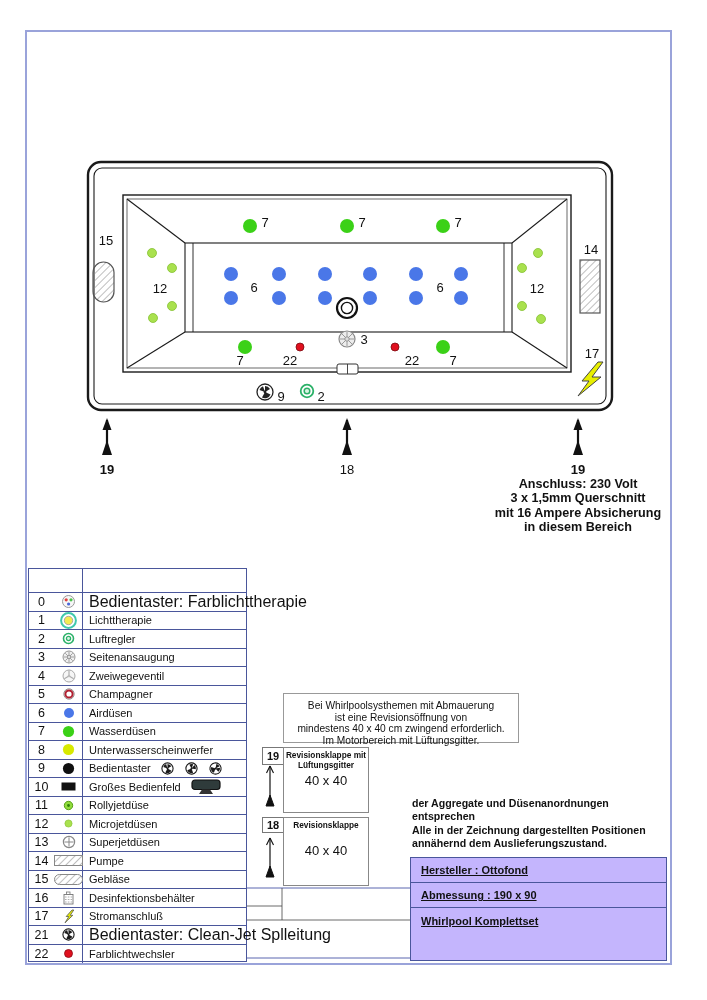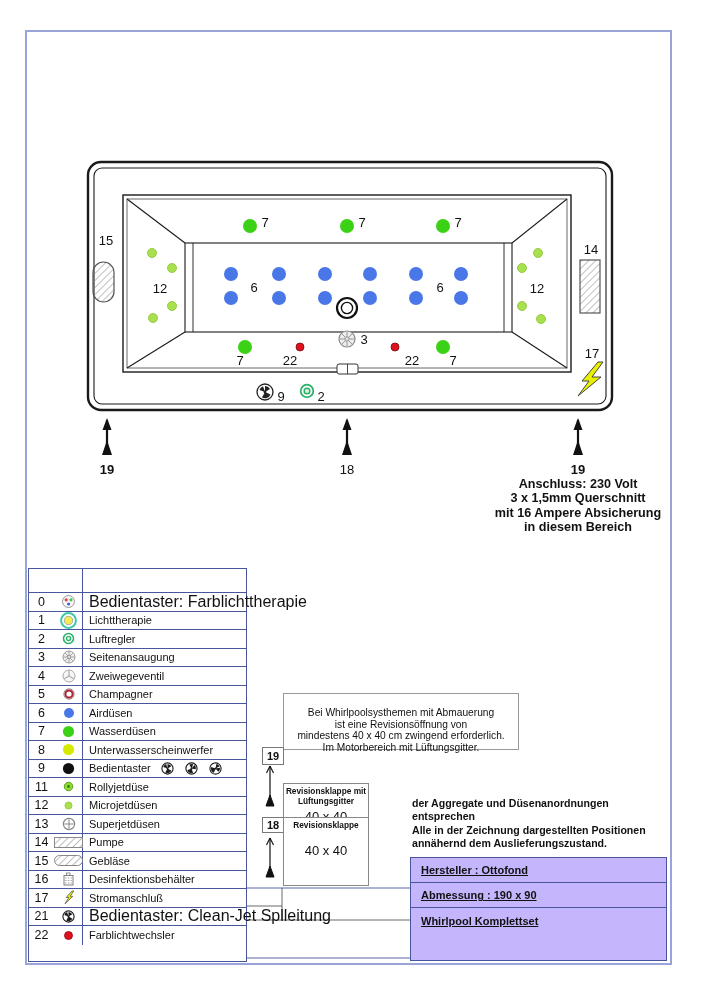--- a/index.html
+++ b/index.html
@@ -19,27 +19,27 @@
   .lrow:last-child{border-bottom:none;}
   .lleft{width:54px;height:100%;display:flex;align-items:center;border-right:1px solid #4a569b;box-sizing:border-box;flex:none;}
   .lnum{width:25px;text-align:center;font-size:12.5px;flex:none;}
   .licon{width:29px;display:flex;justify-content:center;align-items:center;flex:none;}
   .ltext{padding-left:6px;font-size:11px;white-space:nowrap;display:flex;align-items:center;gap:6px;}
   .ltext.small{font-size:16px;}
   .lextra{display:flex;gap:11px;margin-left:4px;align-items:center;}
 
   
   #notice-box{left:283px;top:693px;width:234px;height:42px;border:1px solid #999;
-    font-size:10.2px;line-height:11.6px;text-align:center;padding-top:13px;background:#fff;}
+    font-size:10.2px;line-height:11.6px;text-align:center;padding-top:6px;background:#fff;}
   .rev-num{width:20px;height:16px;border:1px solid #777;font-weight:bold;font-size:11px;
     text-align:center;line-height:16px;background:#fff;box-sizing:content-box;}
   #rev19-num{left:262px;top:747px;}
   #rev18-num{left:262px;top:817px;height:14px;line-height:14px;}
   .rev-box{width:84px;border:1px solid #888;text-align:center;background:#fff;}
-  #rev19-box{left:283px;top:783px;height:64px;}
+  #rev19-box{left:283px;top:747px;height:64px;}
   #rev18-box{left:283px;top:817px;height:67px;}
   .rev-title{font-weight:bold;font-size:8.3px;line-height:9.6px;padding-top:3px;}
   .rev-size{font-size:13px;margin-top:3px;}
   #rev18-box .rev-size{margin-top:12px;}
 
   #position-note{left:412px;top:797px;width:256px;font-weight:bold;font-size:10.6px;line-height:13.4px;}
   #anschluss{left:487px;top:477px;width:182px;text-align:center;font-weight:bold;font-size:12.6px;line-height:14.4px;}
 
   #info-table{left:410px;top:857px;width:257px;height:104px;border:1.5px solid #4a569b;box-sizing:border-box;background:#c4b5fd;text-decoration:underline;}
   .irow{height:25.2px;display:flex;align-items:center;padding-left:10px;font-weight:bold;font-size:11px;border-bottom:1px solid #4a569b;box-sizing:border-box;}
@@ -414,20 +414,39 @@
     <path d="M6.5,6.5 L10.5,8.8 A4.6,4.6 0 0 1 4.3,10.5 Z" fill="#1a1a1a"></path>
     <path d="M6.5,6.5 L2.3,4.9 A4.6,4.6 0 0 1 5.1,2.0999999999999996 Z" fill="#1a1a1a"></path>
     <circle cx="6.5" cy="6.5" r="1" fill="#1a1a1a"></circle>
               </g>
             </svg>
           </span>
      </div>
       </div>
       <div class="lrow">
         <div class="lleft">
+       <div class="lnum">10</div>
+       <div class="licon">
+            <svg width="15" height="9" viewBox="0 0 15 9">
+              <rect x="0.5" y="0.5" width="14" height="8" fill="#111"></rect>
+            </svg>
+          </div>
+     </div>
+     <div class="ltext">
+       <span>Großes Bedienfeld</span>
+          <span class="lextra">
+            <svg width="31" height="16" viewBox="0 0 31 16">
+              <rect x="1" y="1" width="28" height="9.5" rx="3" fill="#2f3b3b" stroke="#111" stroke-width="1.2"></rect>
+      <polygon points="11,10.5 19,10.5 22,15 8,15" fill="#333"></polygon>
+            </svg>
+          </span>
+     </div>
+      </div>
+      <div class="lrow">
+        <div class="lleft">
        <div class="lnum">11</div>
        <div class="licon">
             <svg width="11" height="11" viewBox="0 0 11 11">
               <circle cx="5.5" cy="5.5" r="4.2" fill="#90dc3c" stroke="#58a018" stroke-width="1"></circle>
       <circle cx="5.5" cy="5.5" r="1.4" fill="#2f8008"></circle>
             </svg>
           </div>
      </div>
      <div class="ltext">
        <span>Rollyjetdüse</span>

